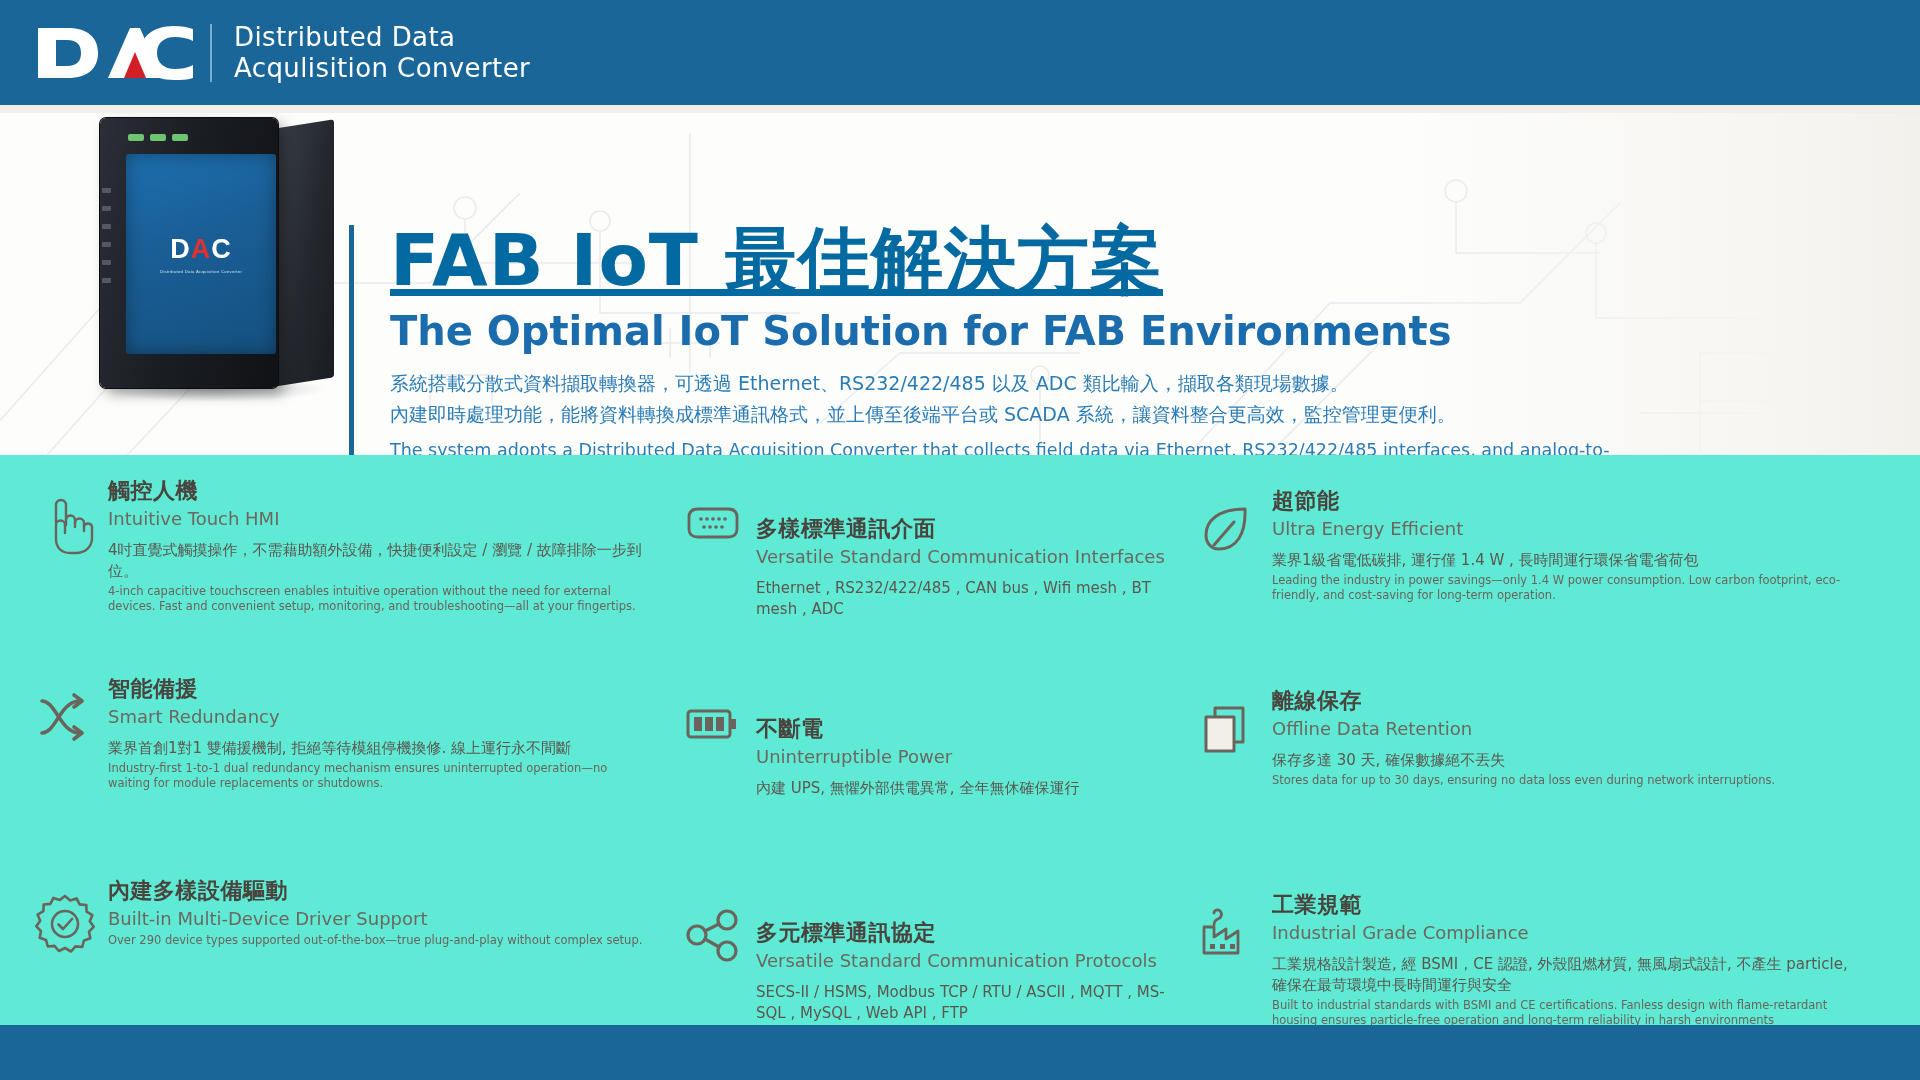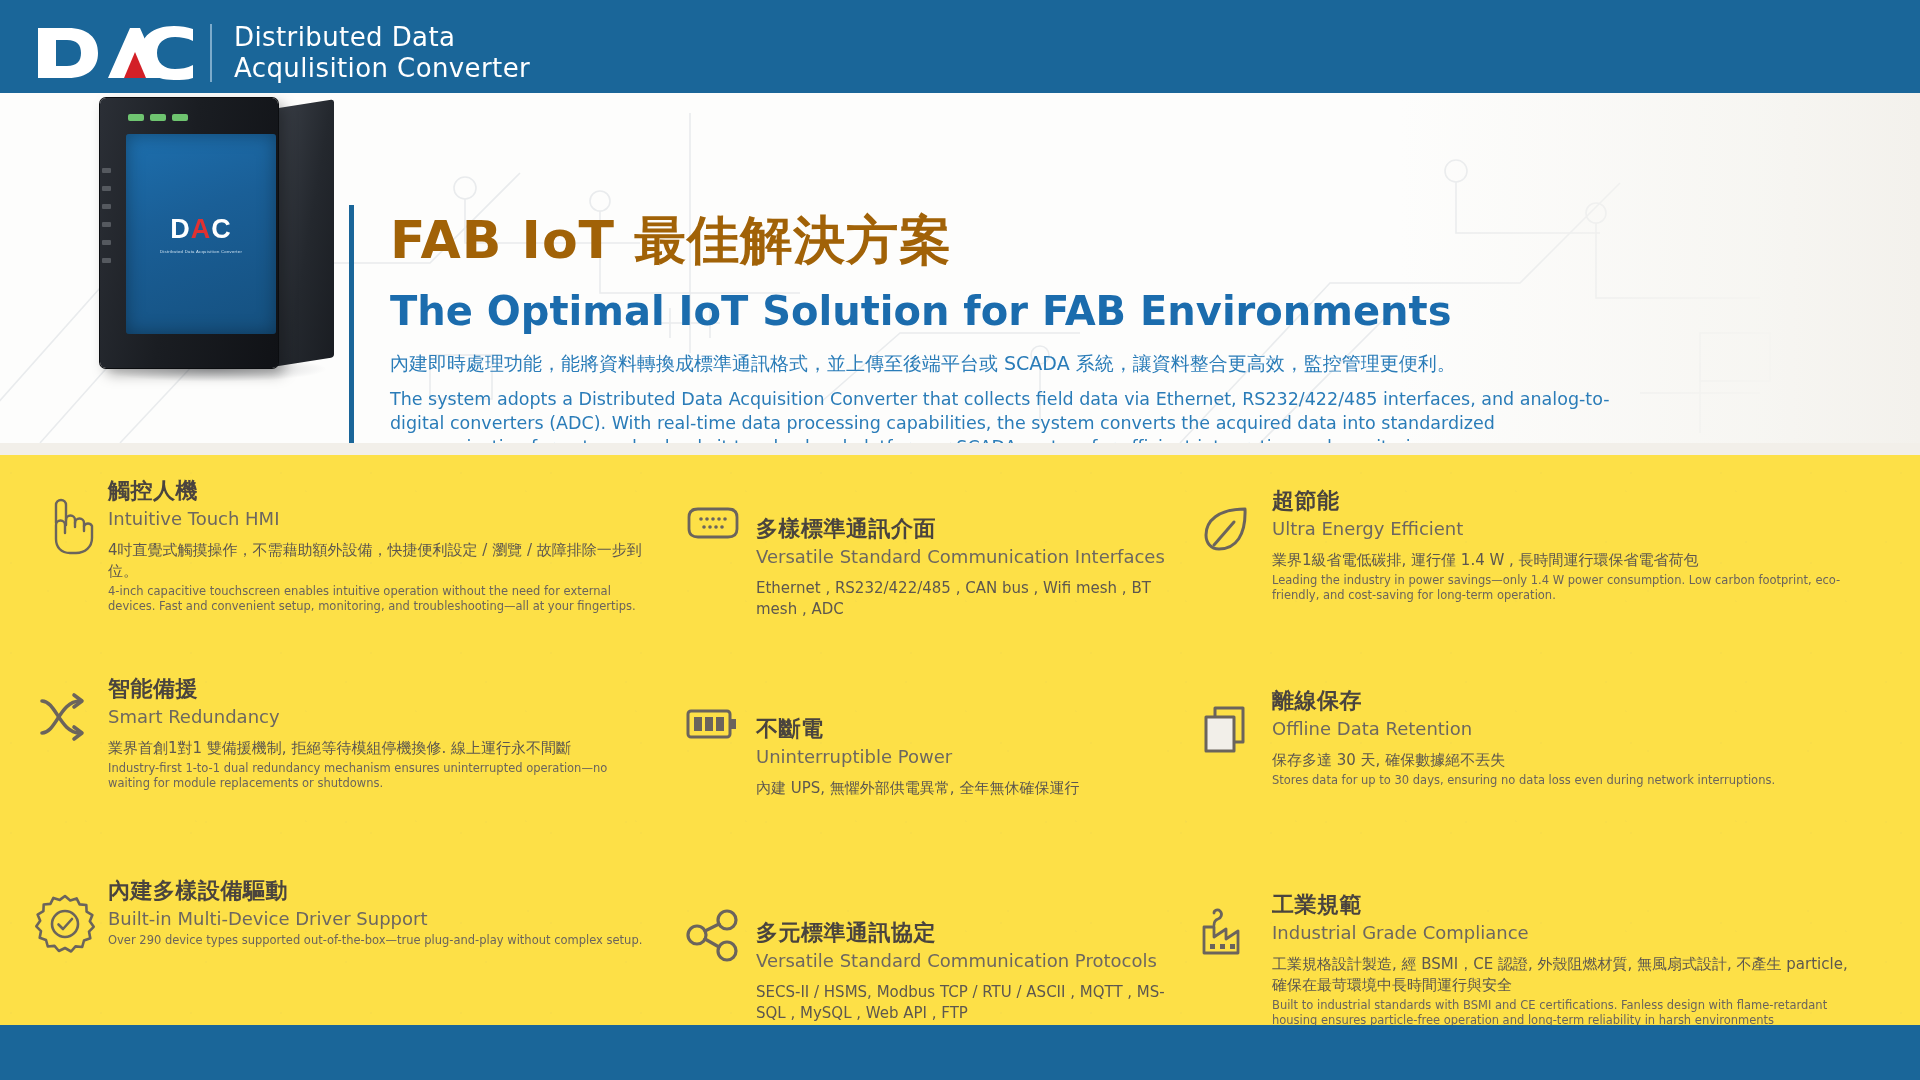--- a/index.html
+++ b/index.html
@@ -21,21 +21,21 @@
   .logo-mark svg{display:block;}
   .logo-div{
     width:2px;height:58px;background:#8fb7d4;opacity:.85;
     margin:0 22px 0 14px;
   }
   .logo-text{color:#ffffff;font-size:26px;line-height:31px;letter-spacing:.4px;
     font-family:"DejaVu Sans","Liberation Sans",sans-serif;font-weight:400;}
 
   
   .hero{
-    position:absolute;left:0;top:93px;width:1920px;height:350px;
+    position:absolute;left:0;top:113px;width:1920px;height:350px;
     background:#fdfdfc;overflow:hidden;
   }
   .hero-bg{position:absolute;inset:0;opacity:.55;}
   .hero-fade{
     position:absolute;right:0;top:0;width:520px;height:350px;
     background:linear-gradient(90deg,rgba(253,253,252,0) 0%,rgba(246,245,241,.9) 70%,rgba(243,241,236,1) 100%);
   }
 
   
   .product{
@@ -69,41 +69,42 @@
   .dev-leds{position:absolute;left:28px;top:16px;display:flex;gap:6px;}
   .dev-leds i{display:block;width:16px;height:7px;border-radius:2px;background:#7de07d;opacity:.85;}
   .dev-ports{position:absolute;left:2px;top:70px;display:flex;flex-direction:column;gap:13px;}
   .dev-ports i{display:block;width:9px;height:5px;background:#55595f;border-radius:1px;}
 
   .hero-rule{
     position:absolute;left:349px;top:112px;width:5px;height:240px;background:#1a6699;
   }
   .hero-text{position:absolute;left:390px;top:105px;width:1430px;}
   .h-title{
-    font-size:52px;line-height:84px;color:#a16207;font-weight:700;letter-spacing:1px;
+    font-size:72px;line-height:84px;color:#0369a1;font-weight:700;letter-spacing:1px;
     font-family:"DejaVu Sans","Liberation Sans",sans-serif;
     white-space:nowrap;
+    text-decoration:underline;
   }
   .h-sub{
     font-size:40px;line-height:50px;color:#1b6cad;font-weight:600;margin-top:4px;
     font-family:"DejaVu Sans","Liberation Sans",sans-serif;
   }
   .h-zh{
     margin-top:12px;font-size:19px;line-height:31px;color:#2a7cb8;font-weight:400;
     font-family:"DejaVu Sans","Liberation Sans",sans-serif;
   }
   .h-en{
     margin-top:8px;font-size:17.5px;line-height:24px;color:#2a7cb8;
     font-family:"DejaVu Sans","Liberation Sans",sans-serif;max-width:1220px;
   }
 
   
   .features{
     position:absolute;left:0;top:455px;width:1920px;height:575px;
-    background:#fde047;
+    background:#5eead4;
   }
   .grain{position:absolute;inset:0;opacity:.5;
     background-image:
       radial-gradient(circle at 12% 20%, rgba(160,150,135,.09) 0 1px, transparent 1px),
       radial-gradient(circle at 47% 62%, rgba(160,150,135,.07) 0 1px, transparent 1px),
       radial-gradient(circle at 78% 33%, rgba(160,150,135,.08) 0 1px, transparent 1px),
       radial-gradient(circle at 30% 85%, rgba(160,150,135,.07) 0 1px, transparent 1px);
     background-size:90px 90px,140px 140px,110px 110px,160px 160px;
   }
   .grid{
@@ -228,20 +229,21 @@
         </div>
       </div>
     </div>
 
     <div class="hero-rule"></div>
 
     <div class="hero-text">
       <div class="h-title">FAB IoT 最佳解決方案</div>
       <div class="h-sub">The Optimal IoT Solution for FAB Environments</div>
       <div class="h-zh">
+        <div>系統搭載分散式資料擷取轉換器，可透過 Ethernet、RS232/422/485 以及 ADC 類比輸入，擷取各類現場數據。</div>
         <div>內建即時處理功能，能將資料轉換成標準通訊格式，並上傳至後端平台或 SCADA 系統，讓資料整合更高效，監控管理更便利。</div>
       </div>
       <div class="h-en">The system adopts a Distributed Data Acquisition Converter that collects field data via Ethernet, RS232/422/485 interfaces, and analog-to-digital converters (ADC). With real-time data processing capabilities, the system converts the acquired data into standardized communication formats and uploads it to a backend platform or SCADA system for efficient integration and monitoring.</div>
     </div>
   </div>
 
   <div class="features">
     <div class="grain"></div>
     <div class="grid">
 

